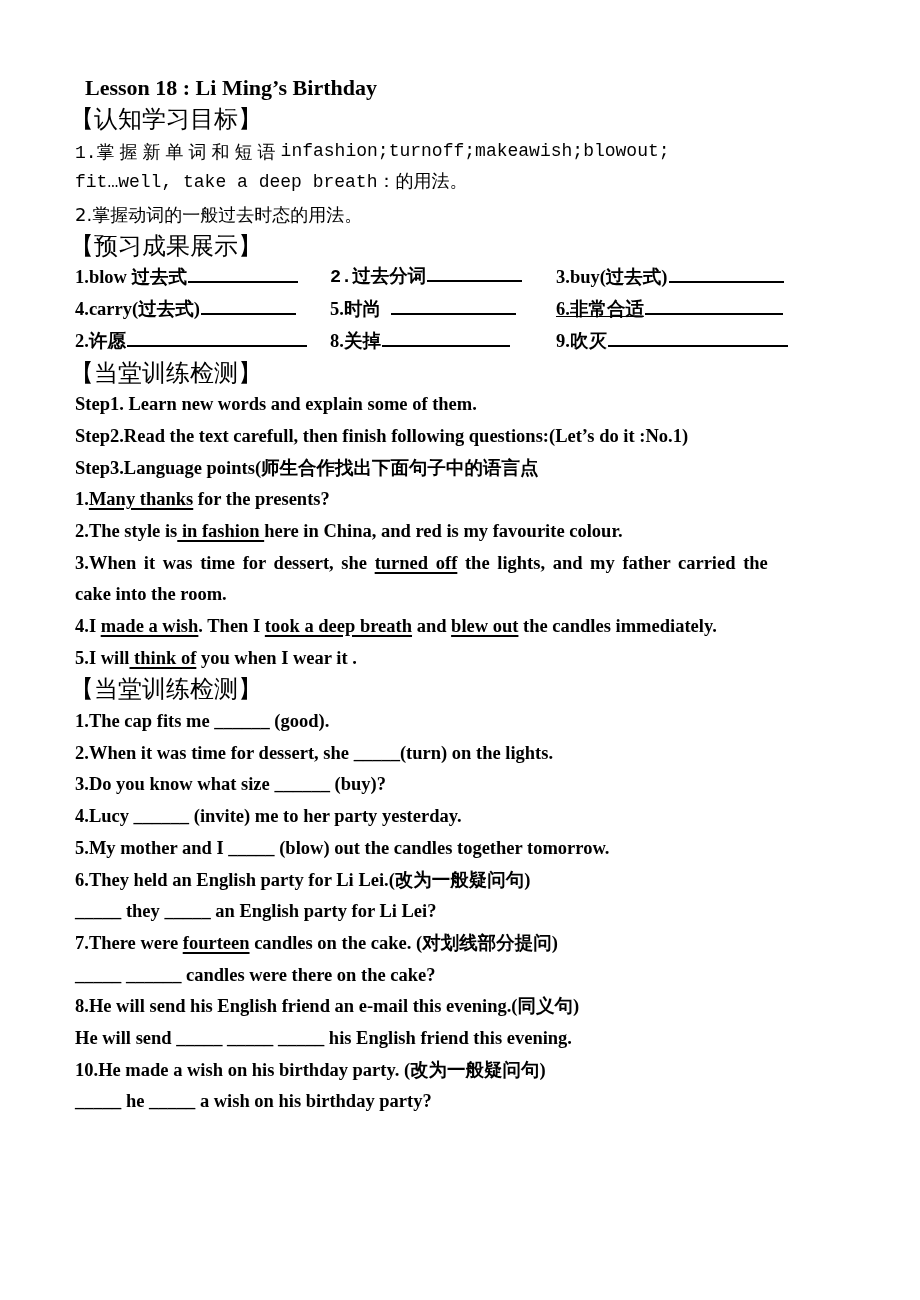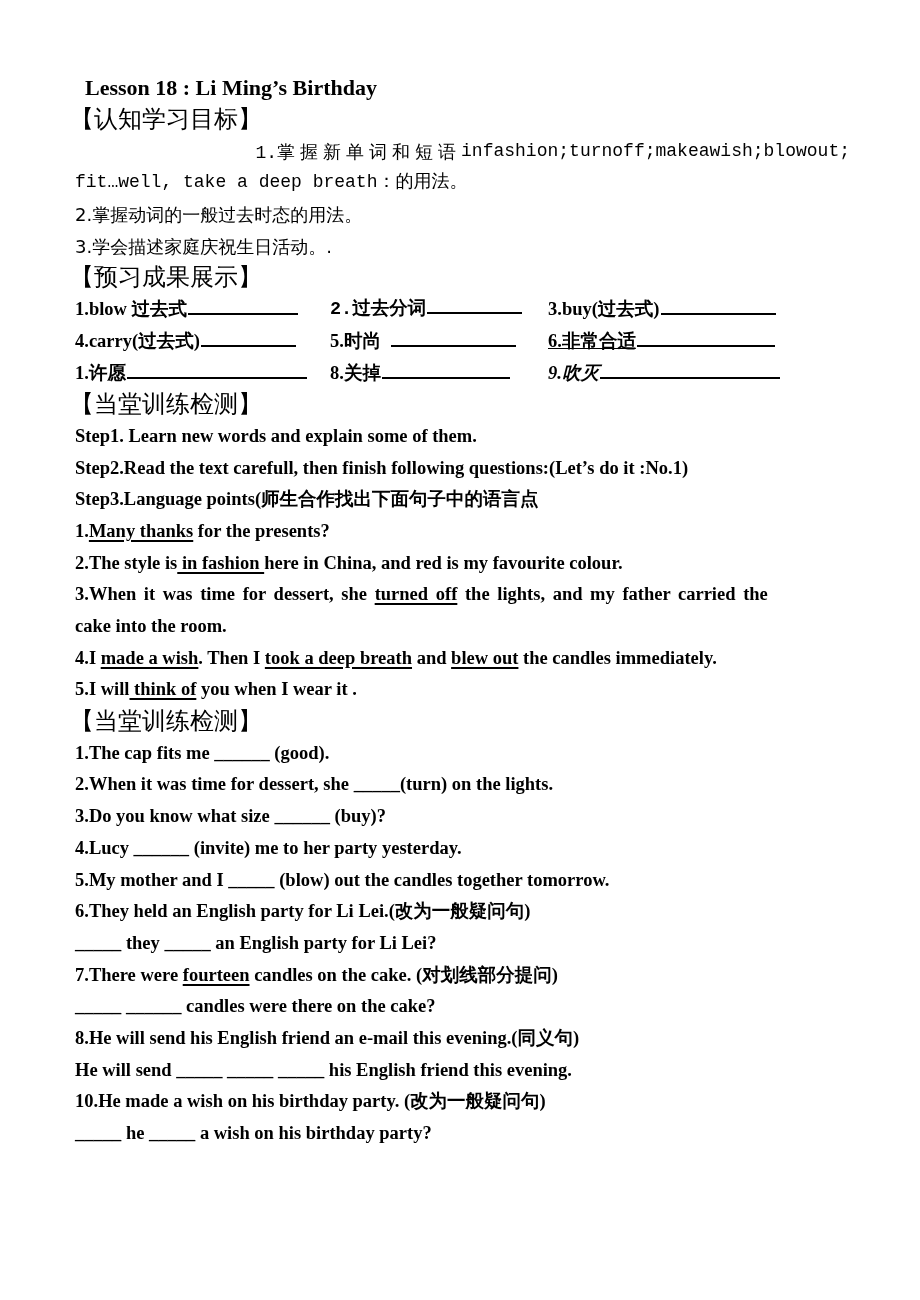--- a/index.html
+++ b/index.html
@@ -4,29 +4,29 @@
   <style>
     html, body { margin: 0; padding: 0; background: #ffffff; }
     body { width: 920px; height: 1300px; position: relative; overflow: hidden; color: #000; }
     .page { position: absolute; left: 75px; top: 70px; width: 775px; }
     .title { font-family: "Liberation Serif", serif; font-weight: bold; font-size: 22px; text-align: left; margin-left: 10px; height: 34px; line-height: 36px; }
     .line { height: 31.7px; line-height: 31.7px; white-space: nowrap; }
     .cn { font-family: "DejaVu Sans", sans-serif; font-size: 18px; }
     .mono { font-family: "Liberation Mono", monospace; font-size: 18px; }
     .en { font-family: "Liberation Serif", serif; font-weight: bold; font-size: 18.5px; }
     .section { font-family: "DejaVu Sans", sans-serif; font-size: 24px; margin-left: -5px; }
-    .justify { display: flex; justify-content: flex-end; }
+    .justify { display: flex; justify-content: flex-start; }
     .u { text-decoration: underline; text-underline-offset: 3px; text-decoration-thickness: 1.5px; }
     .blank { display: inline-block; border-bottom: 2px solid #000; height: 18px; vertical-align: baseline; }
     .grid-row { display: flex; height: 31.7px; line-height: 31.7px; }
     .cell { display: flex; align-items: baseline; white-space: nowrap; }
     .cell .blank { margin-left: 1px; }
     .c1 { width: 255px; }
     .c2 { width: 218px; }
-    .c3 { width: 260px; }
+    .c3 { width: 260px; margin-left: 8px; }
   </style>
 </head>
 <body>
 
 <div class="page">
   <div class="title">Lesson 18 : Li Ming’s Birthday</div>
 
   <div class="line section">【认知学习目标】</div>
   <div class="line justify mono">
     <span><span class="mono">1.</span><span class="cn" style="letter-spacing:5px">掌握新单词和短语</span></span>
@@ -36,21 +36,20 @@
     <span>off;</span>
     <span>make</span>
     <span>a</span>
     <span>wish;</span>
     <span>blow</span>
     <span>out</span>
     <span>;</span>
   </div>
   <div class="line mono">fit…well, take a deep breath：的用法。</div>
   <div class="line cn">2.掌握动词的一般过去时态的用法。</div>
-  <div class="line cn">3.学会描述家庭庆祝生日活动。.</div>
 
   <div class="line section">【预习成果展示】</div>
   <div id="preview-grid">
       <div class="grid-row en">
         <div class="cell c1">
           <span style="white-space: pre;">1.blow 过去式</span>
           <span class="blank" style="width: 110px;"></span>
         </div>
         <div class="cell c2">
           <span style="white-space: pre; font-family: Liberation Mono, monospace;">2.过去分词</span>
@@ -70,29 +69,29 @@
           <span style="white-space: pre;">5.时尚  </span>
           <span class="blank" style="width: 125px;"></span>
         </div>
         <div class="cell c3">
           <span style="white-space: pre; text-decoration: underline;">6.非常合适</span>
           <span class="blank" style="width: 138px;"></span>
         </div>
       </div>
       <div class="grid-row en">
         <div class="cell c1">
-          <span style="white-space: pre;">1.许愿</span>
+          <span style="white-space: pre;">2.许愿</span>
           <span class="blank" style="width: 180px;"></span>
         </div>
         <div class="cell c2">
           <span style="white-space: pre;">8.关掉</span>
           <span class="blank" style="width: 128px;"></span>
         </div>
         <div class="cell c3">
-          <span style="white-space: pre; font-style: italic;">9.吹灭</span>
+          <span style="white-space: pre;">9.吹灭</span>
           <span class="blank" style="width: 180px;"></span>
         </div>
       </div>
     </div>
 
   <div class="line section">【当堂训练检测】</div>
   <div class="line en">Step1. Learn new words and explain some of them.</div>
   <div class="line en">Step2.Read the text carefull, then finish following questions:(Let’s do it :No.1)</div>
   <div class="line en">Step3.Language points(师生合作找出下面句子中的语言点</div>
 

